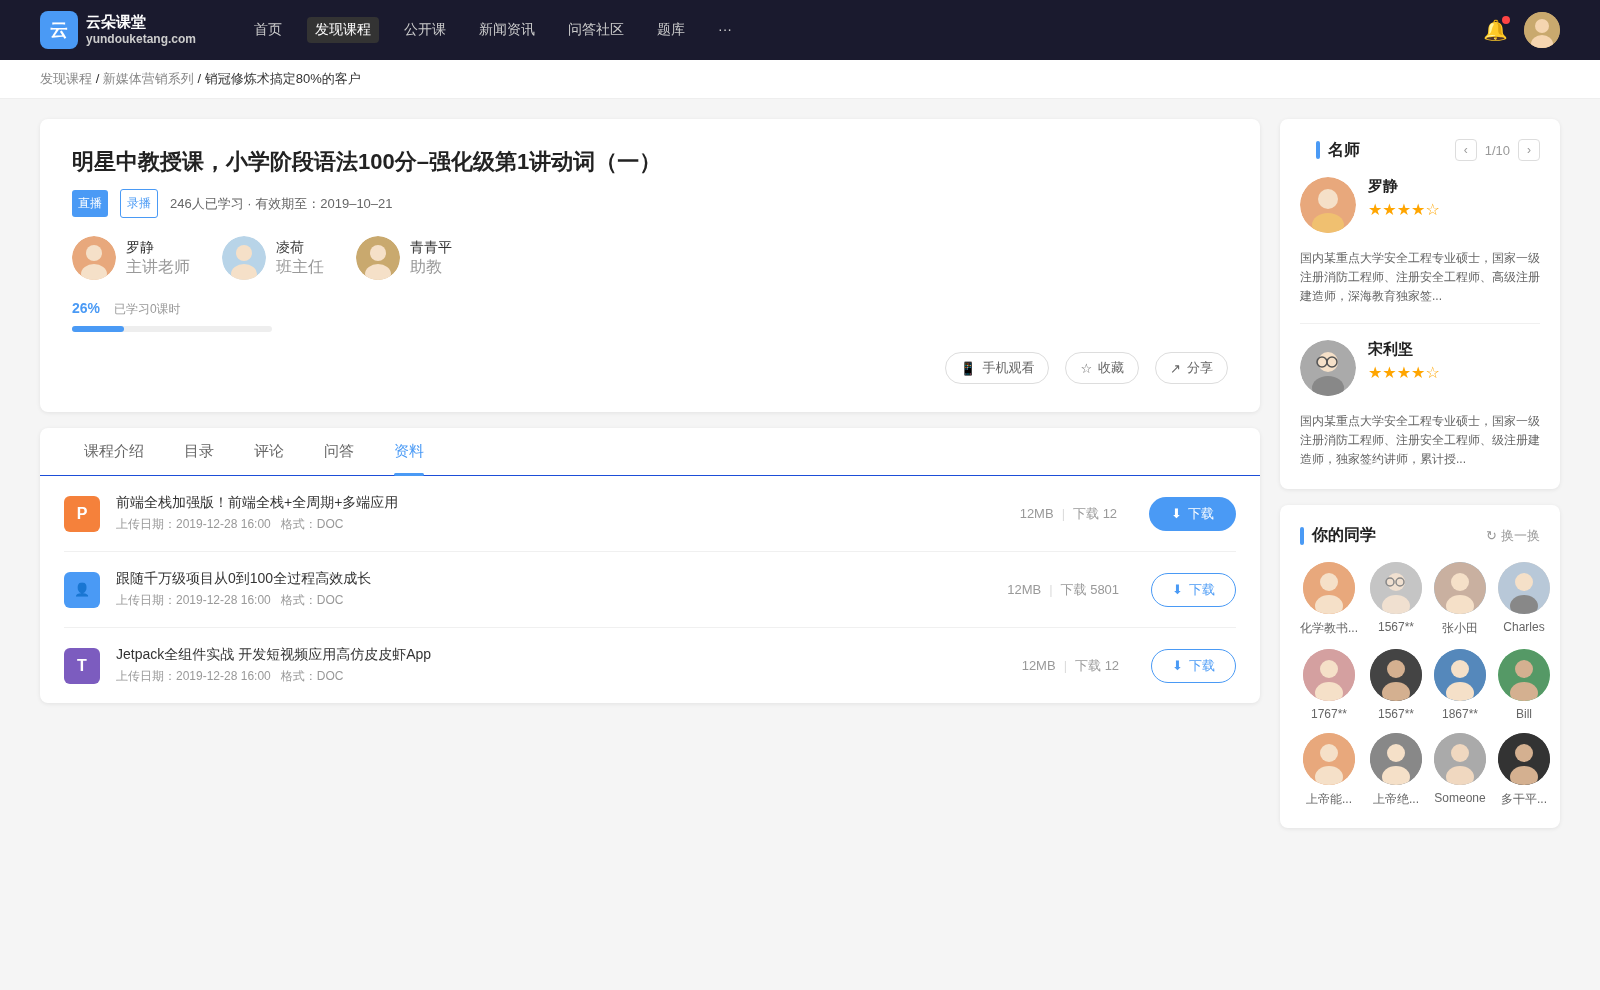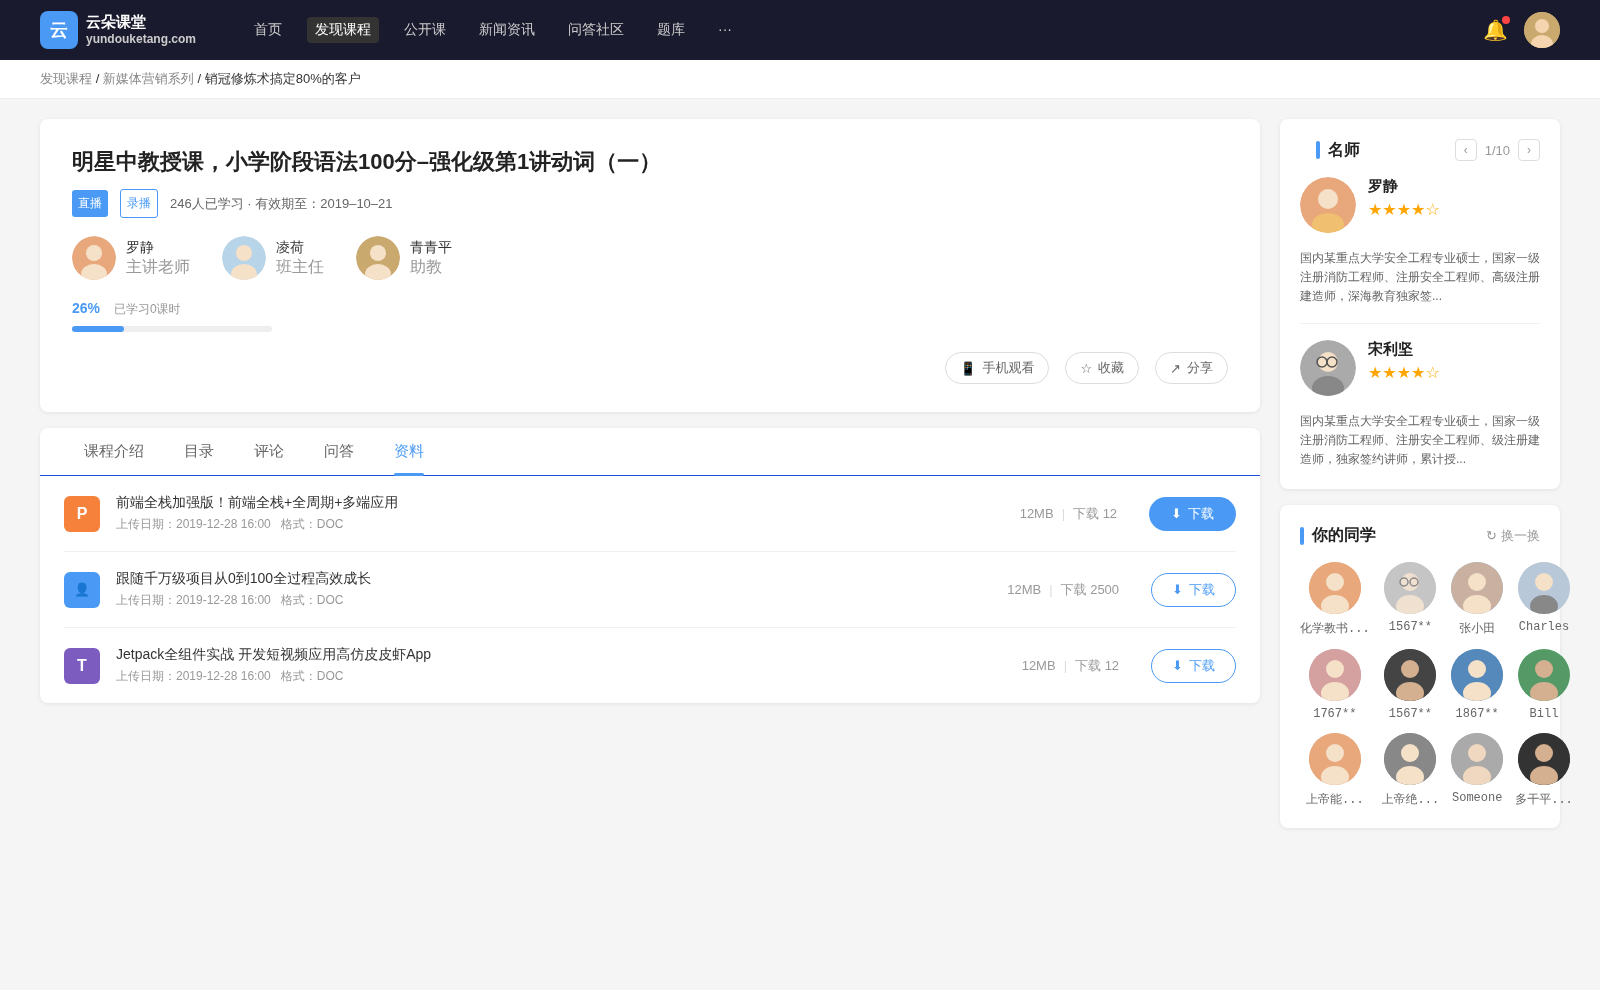--- a/index.html
+++ b/index.html
@@ -86,21 +86,21 @@
     .teacher-profile-name { font-size: 15px; font-weight: bold; color: #222; margin-bottom: 4px; }
     .stars { color: #ffa500; font-size: 16px; }
     .teacher-profile-desc { font-size: 12px; color: #666; line-height: 1.6; margin-top: 8px; }
     .divider { height: 1px; background: #f0f0f0; margin: 16px 0; }
 
     
     .classmates-header { display: flex; align-items: center; justify-content: space-between; margin-bottom: 16px; }
     .classmates-grid { display: grid; grid-template-columns: repeat(4, 1fr); gap: 12px; }
     .classmate-item { display: flex; flex-direction: column; align-items: center; gap: 6px; }
     .classmate-avatar { width: 52px; height: 52px; border-radius: 50%; overflow: hidden; display: flex; align-items: center; justify-content: center; font-size: 13px; color: #fff; font-weight: bold; }
-    .classmate-name { font-size: 12px; color: #666; text-align: center; white-space: nowrap; overflow: hidden; text-overflow: ellipsis; width: 100%; text-align: center; font-family: Liberation Mono, monospace; }
+    .classmate-name { font-size: 12px; color: #666; text-align: center; white-space: nowrap; overflow: hidden; text-overflow: ellipsis; width: 100%; text-align: center; }
     .refresh-btn { color: #999; font-size: 13px; cursor: pointer; display: flex; align-items: center; gap: 4px; }
 
     
     .person-svg { width: 100%; height: 100%; }
   </style>
 </head>
 <body>
 
 <nav class="navbar">
   <div class="logo">
@@ -254,21 +254,21 @@
 
         <div class="resource-item">
           <div class="resource-icon" style="background:#4a9af5; font-size:13px;">👤</div>
           <div class="resource-info">
             <div class="resource-title">跟随千万级项目从0到100全过程高效成长</div>
             <div class="resource-meta">上传日期：2019-12-28  16:00&nbsp;&nbsp;&nbsp;格式：DOC</div>
           </div>
           <div class="resource-stats">
             <span>12MB</span>
             <span class="sep">|</span>
-            <span>下载 2500</span>
+            <span>下载 5801</span>
           </div>
           <button class="btn-download">
             <span>⬇</span>
             <span>下载</span>
           </button>
         </div>
 
         <div class="resource-item">
           <div class="resource-icon" style="background:#7c5cbf;">T</div>
           <div class="resource-info">

